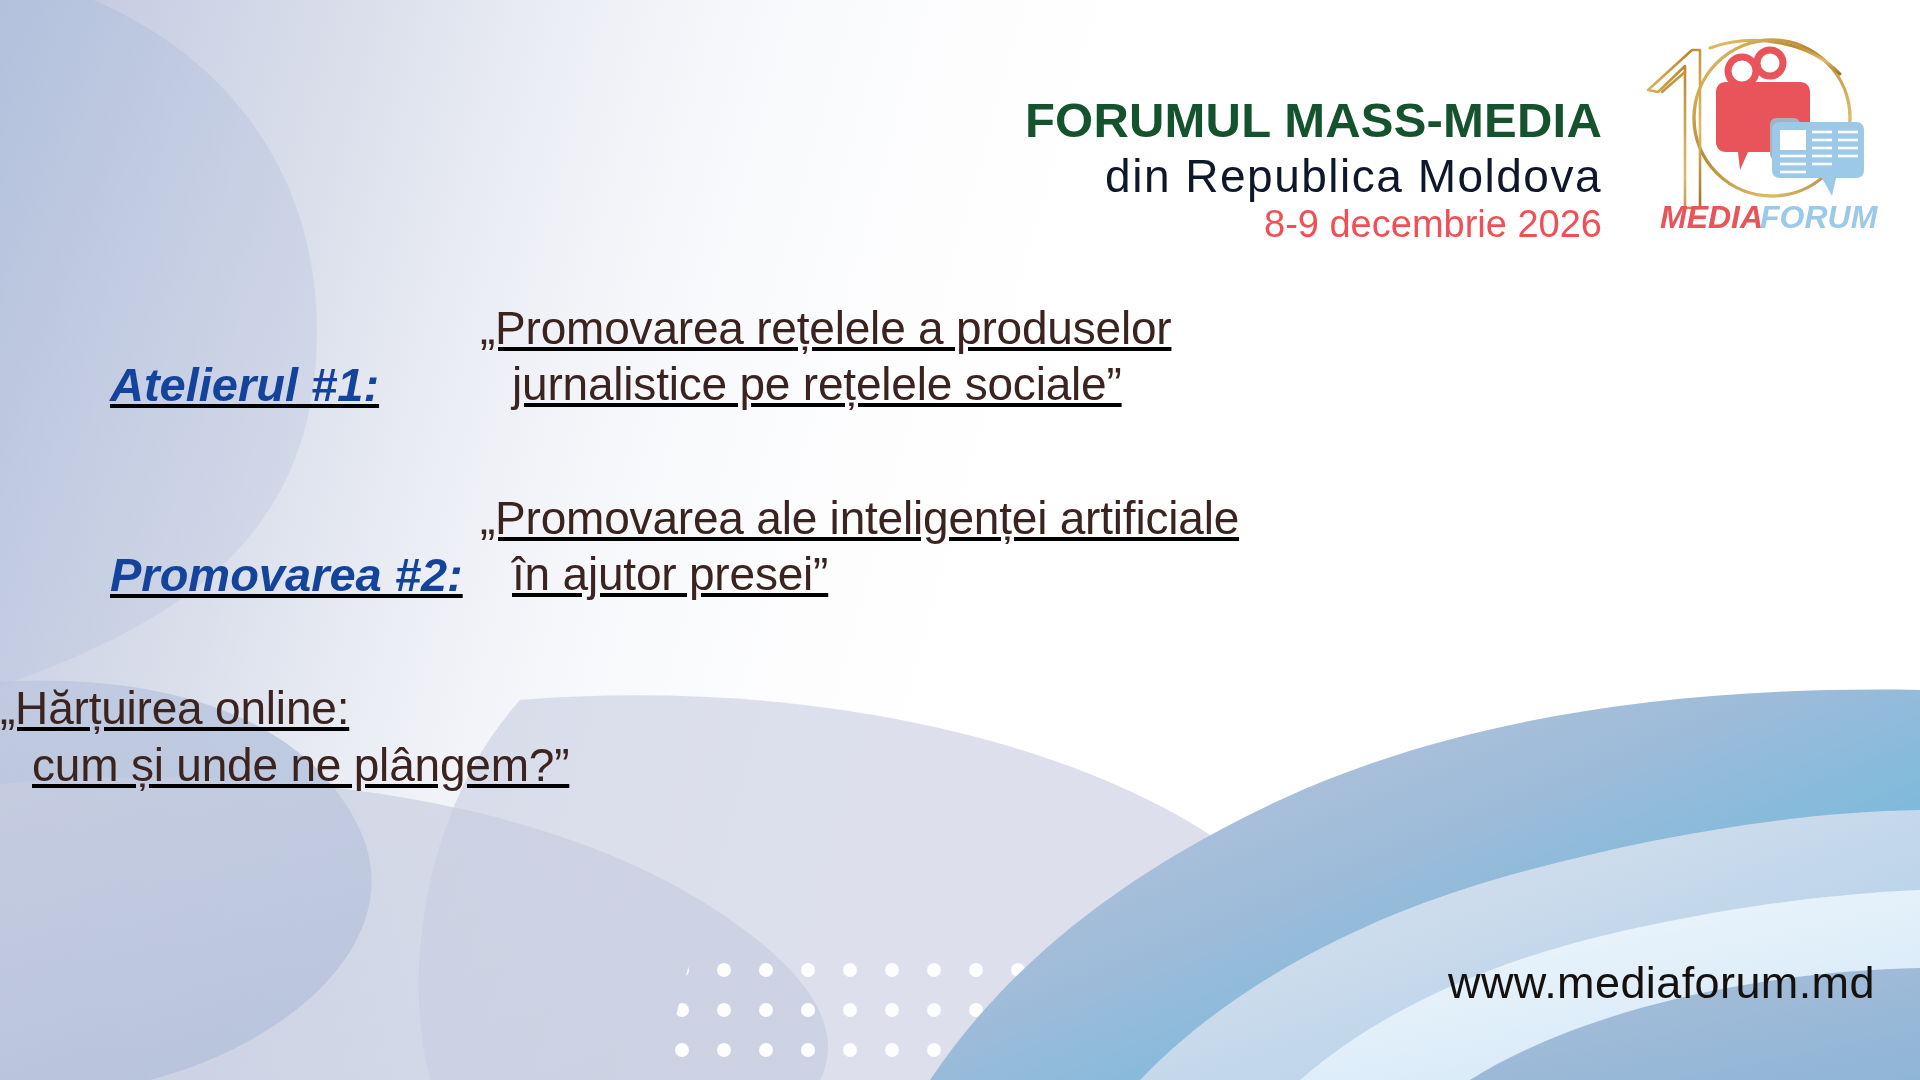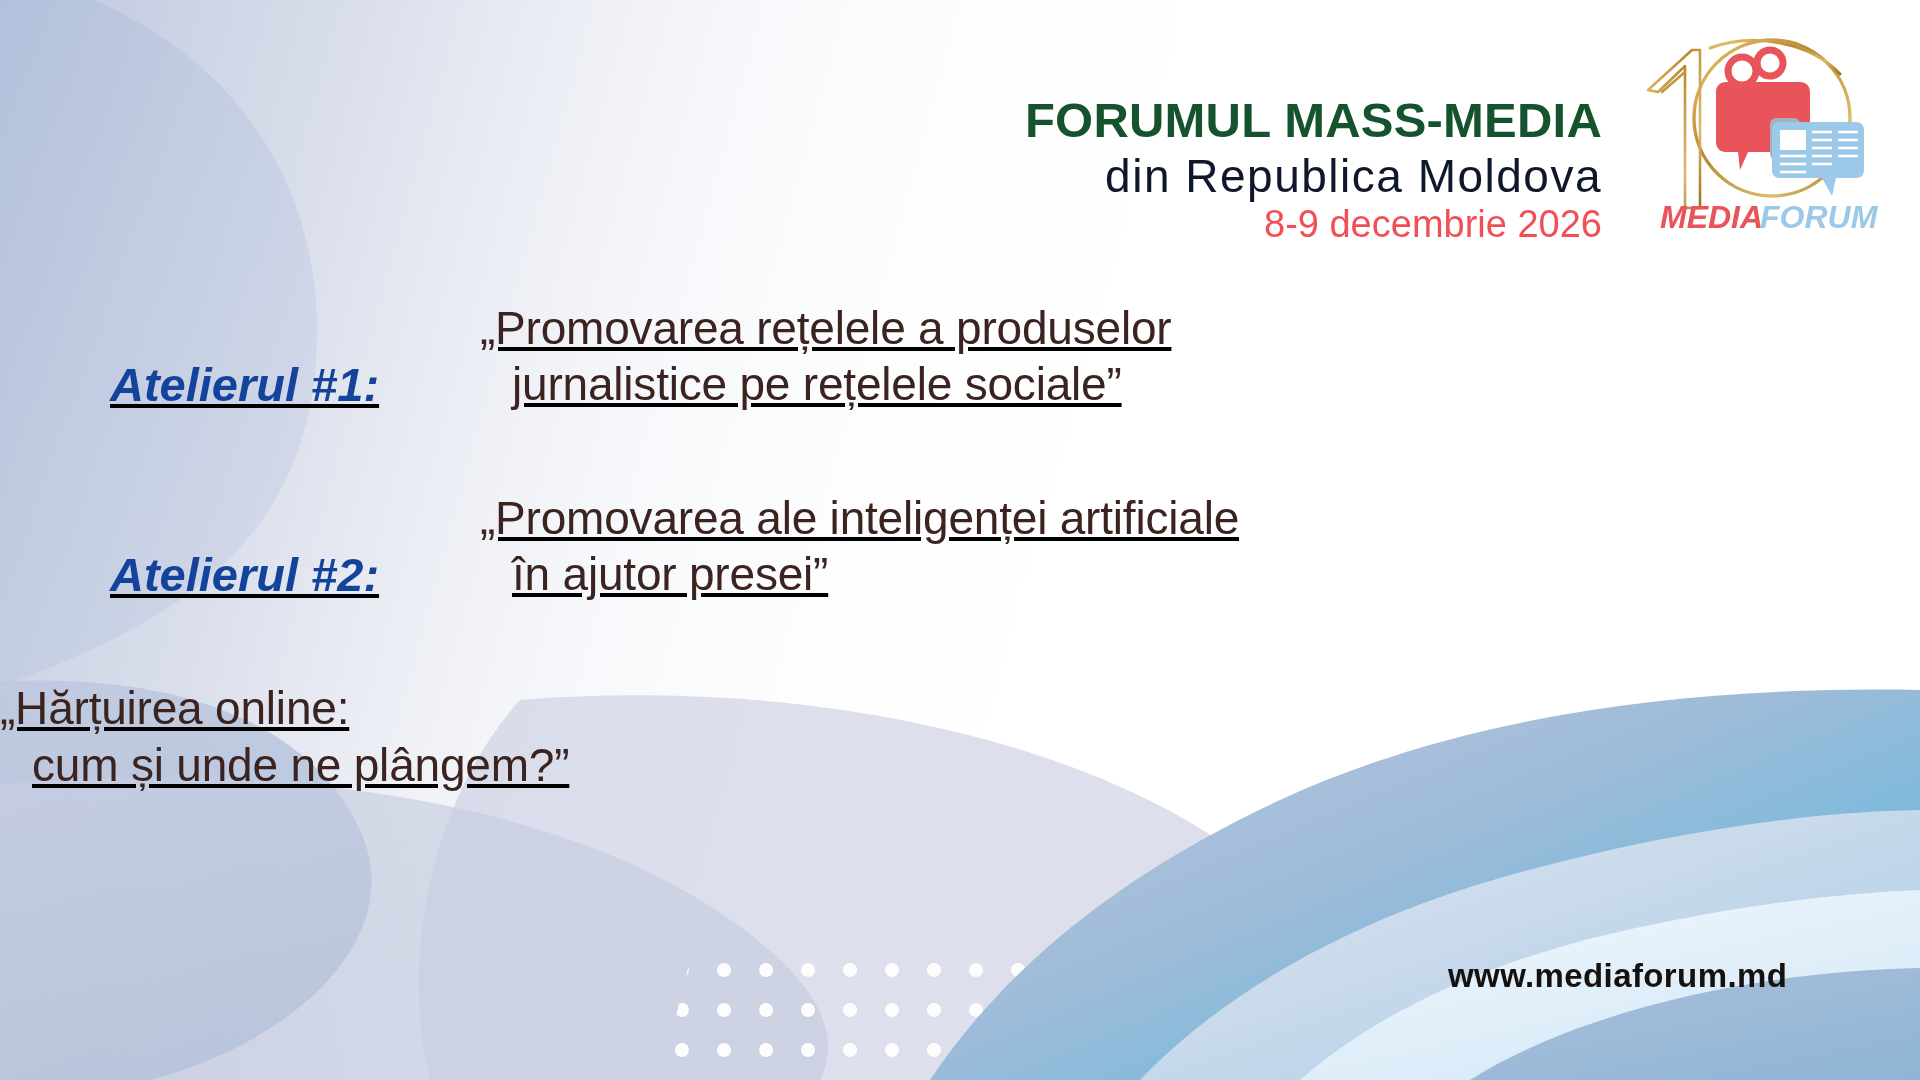--- a/index.html
+++ b/index.html
@@ -103,25 +103,24 @@
   .workshop-title .ln2 {
     display: block;
     padding-left: 32px;
   }
 
   
   #site-url {
     position: absolute;
     left: 1448px;
     top: 957px;
-    font-size: 33px;
+    font-size: 45px;
     color: #14110F;
     letter-spacing: 0.4px;
     white-space: nowrap;
-    font-weight: bold;
   }
 </style>
 </head>
 <body>
 
 <div id="slide">
 
   <svg id="bg-art" viewBox="0 0 1920 1080" preserveAspectRatio="none" xmlns="http://www.w3.org/2000/svg">
     <defs>
       <linearGradient id="gradLeft" x1="0" y1="0" x2="1" y2="0.25">
@@ -249,21 +248,21 @@
 
     <div class="workshop-row">
       <div class="workshop-label">Atelierul #1:</div>
       <div class="workshop-title">
         <span class="ln1">„Promovarea rețelele a produselor</span>
         <span class="ln2">jurnalistice pe rețelele sociale”</span>
       </div>
     </div>
 
     <div class="workshop-row">
-      <div class="workshop-label">Atelierul #2:</div>
+      <div class="workshop-label">Promovarea #2:</div>
       <div class="workshop-title">
         <span class="ln1">„Promovarea ale inteligenței artificiale</span>
         <span class="ln2">în ajutor presei”</span>
       </div>
     </div>
 
     <div class="workshop-row">
       <div class="workshop-title">
         <span class="ln1">„Hărțuirea online:</span>
         <span class="ln2">cum și unde ne plângem?”</span>

